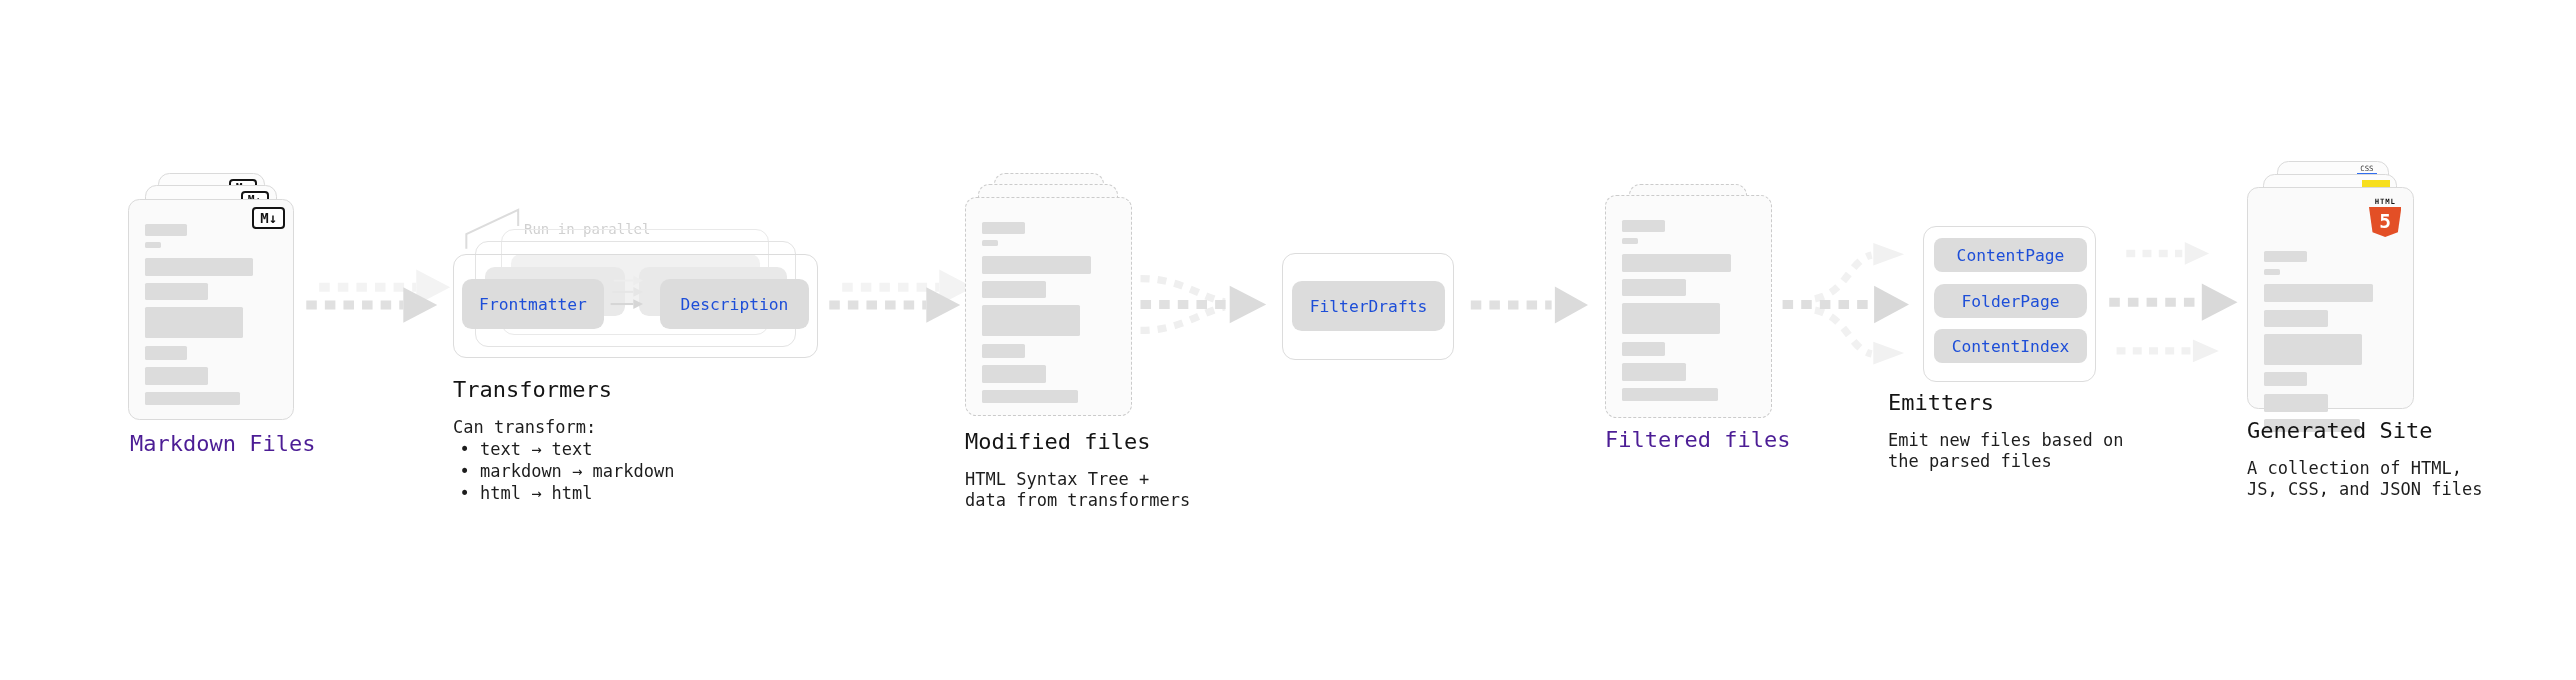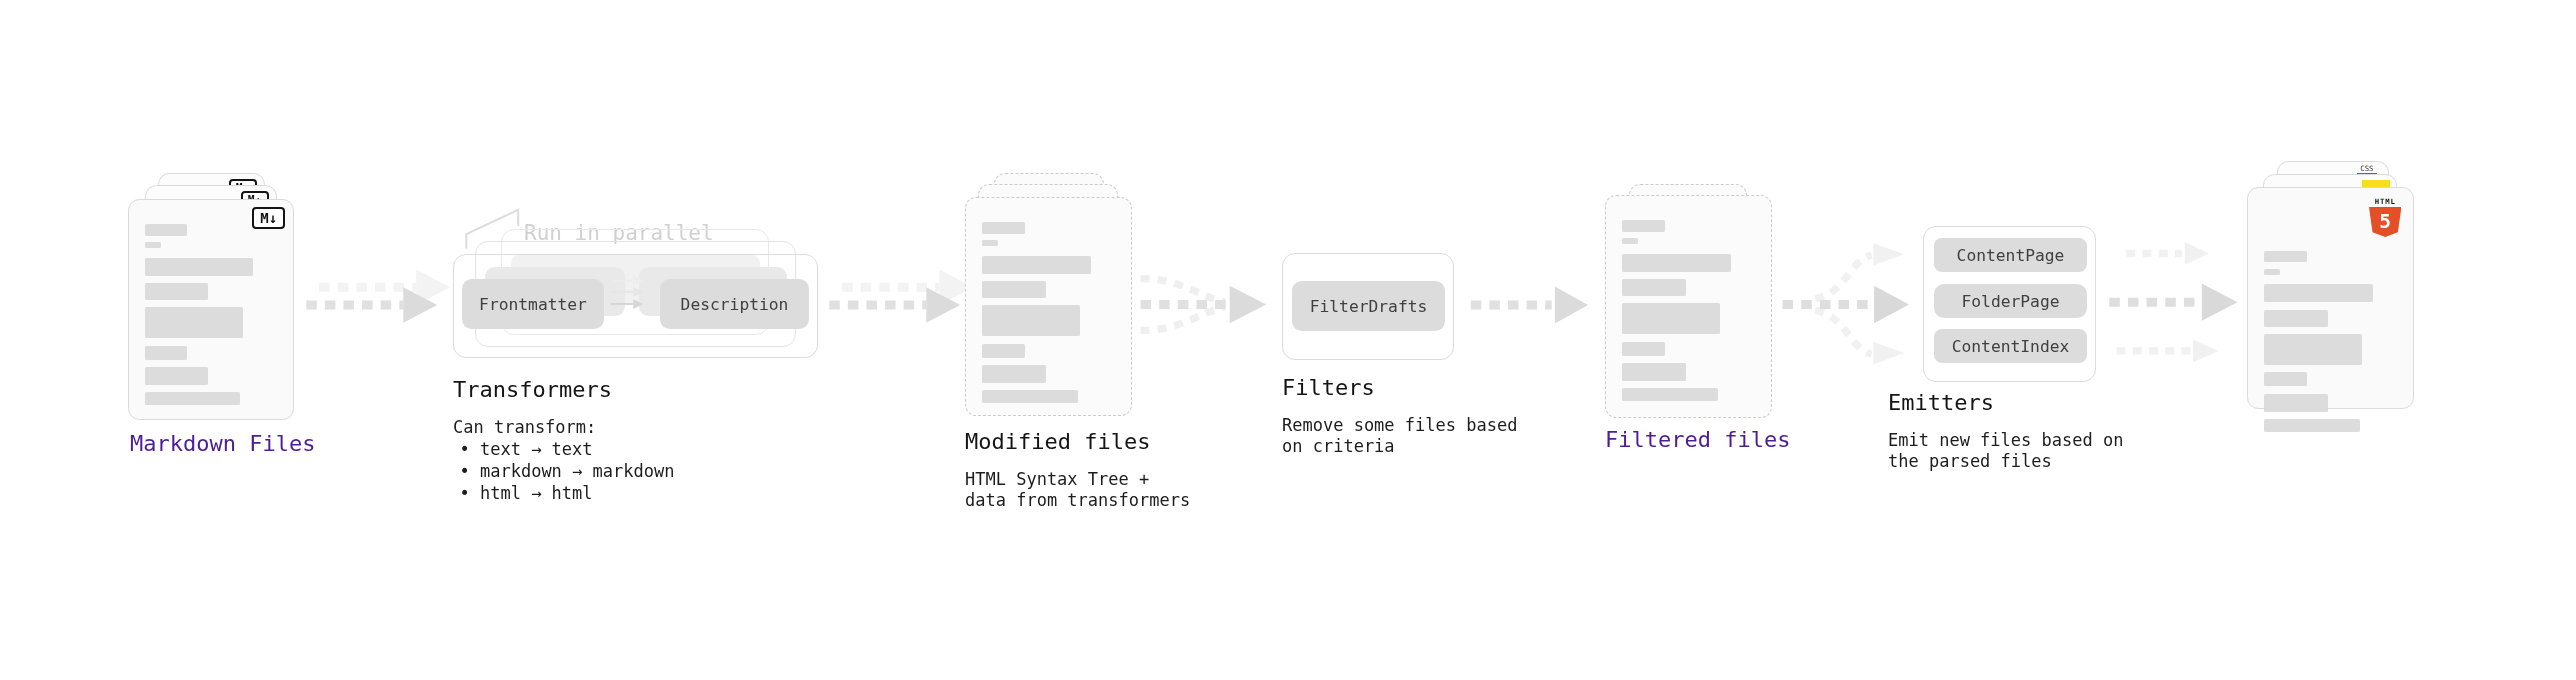--- a/index.html
+++ b/index.html
@@ -32,31 +32,31 @@
                 display:flex;align-items:center;justify-content:center;}
   .html5-shield span{color:#ffffff;font-weight:bold;font-size:19.5px;line-height:19.5px;}
 
   
   .frame{position:absolute;border:1.6px solid #dcdcdc;border-radius:13px;box-sizing:border-box;background:transparent;}
   .frame.filled{background:#ffffff;}
   .frame.l2{border-color:#e3e3e3;}
   .frame.l3{border-color:#e9e9e9;}
 
   .node-btn{position:absolute;background:#dcdcdc;border-radius:9.8px;display:flex;align-items:center;justify-content:center;
-            font-size:16.3px;color:#404040;box-sizing:border-box;text-align:right;}
+            font-size:16.3px;color:#1d4ed8;box-sizing:border-box;text-align:right;}
   .node-btn.ghost1{background:#e9e9e9;}
   .node-btn.ghost2{background:#f1f1f1;}
 
   
   .caption{position:absolute;font-size:22px;color:#4c1d95;white-space:nowrap;}
   .text-block{position:absolute;white-space:nowrap;}
   .text-block .caption-in{font-size:22px;color:#141414;margin-bottom:14.6px;}
   .sub{font-size:17px;color:#1d1d1d;line-height:21px;}
   .bullets .sub{line-height:22px;}
-  .muted-note{position:absolute;font-size:21px;color:#d0d0d0;white-space:nowrap;}
+  .muted-note{position:absolute;font-size:14px;color:#d0d0d0;white-space:nowrap;}
 
   svg{overflow:visible;}
 </style>
 </head>
 <body>
 
 <div class="canvas">
 
   <svg class="abs" style="left:302px;top:267px" width="146" height="76" viewBox="0 0 180 94">
     <g transform="translate(16,-22)">
@@ -178,25 +178,20 @@
       </div>
   </div>
   <div class="text-block" style="left:965px;top:429px">
     <div class="caption-in">Modified files</div>
     <div class="sub">HTML Syntax Tree +</div>
     <div class="sub">data from transformers</div>
   </div>
 
   <div class="frame filled" style="left:1282px;top:253px;width:172px;height:107px"></div>
   <div class="node-btn" style="left:1292px;top:281px;width:153px;height:50px">FilterDrafts</div>
-  <div class="text-block" style="left:1282px;top:375px">
-    <div class="caption-in">Filters</div>
-    <div class="sub">Remove some files based</div>
-    <div class="sub">on criteria</div>
-  </div>
 
   <div class="doc-card dashed" style="left:1629px;top:184px;width:118px;height:81px"></div>
   <div class="doc-card dashed" style="left:1605px;top:195px;width:167px;height:223px">
     <div class="doc-lines">
         <div class="bar" style="width: 32%; height: 11.4px; margin-bottom: 6.5px;"></div>
         <div class="bar" style="width: 12%; height: 5.7px; margin-bottom: 9.8px;"></div>
         <div class="bar" style="width: 82%; height: 18px; margin-bottom: 7.3px;"></div>
         <div class="bar" style="width: 48%; height: 17px; margin-bottom: 7.3px;"></div>
         <div class="bar" style="width: 74%; height: 31px; margin-bottom: 7.3px;"></div>
         <div class="bar" style="width: 32%; height: 14px; margin-bottom: 7.3px;"></div>
@@ -236,15 +231,20 @@
         <div class="bar" style="width: 32%; height: 11.4px; margin-bottom: 6.5px;"></div>
         <div class="bar" style="width: 12%; height: 5.7px; margin-bottom: 9.8px;"></div>
         <div class="bar" style="width: 82%; height: 18px; margin-bottom: 7.3px;"></div>
         <div class="bar" style="width: 48%; height: 17px; margin-bottom: 7.3px;"></div>
         <div class="bar" style="width: 74%; height: 31px; margin-bottom: 7.3px;"></div>
         <div class="bar" style="width: 32%; height: 14px; margin-bottom: 7.3px;"></div>
         <div class="bar" style="width: 48%; height: 18px; margin-bottom: 7.3px;"></div>
         <div class="bar" style="width: 72%; height: 13px; margin-bottom: 0px;"></div>
       </div>
   </div>
+  <div class="text-block" style="left:2247px;top:418px">
+    <div class="caption-in">Generated Site</div>
+    <div class="sub">A collection of HTML,</div>
+    <div class="sub">JS, CSS, and JSON files</div>
+  </div>
 
 </div>
 
 
 </body></html>

